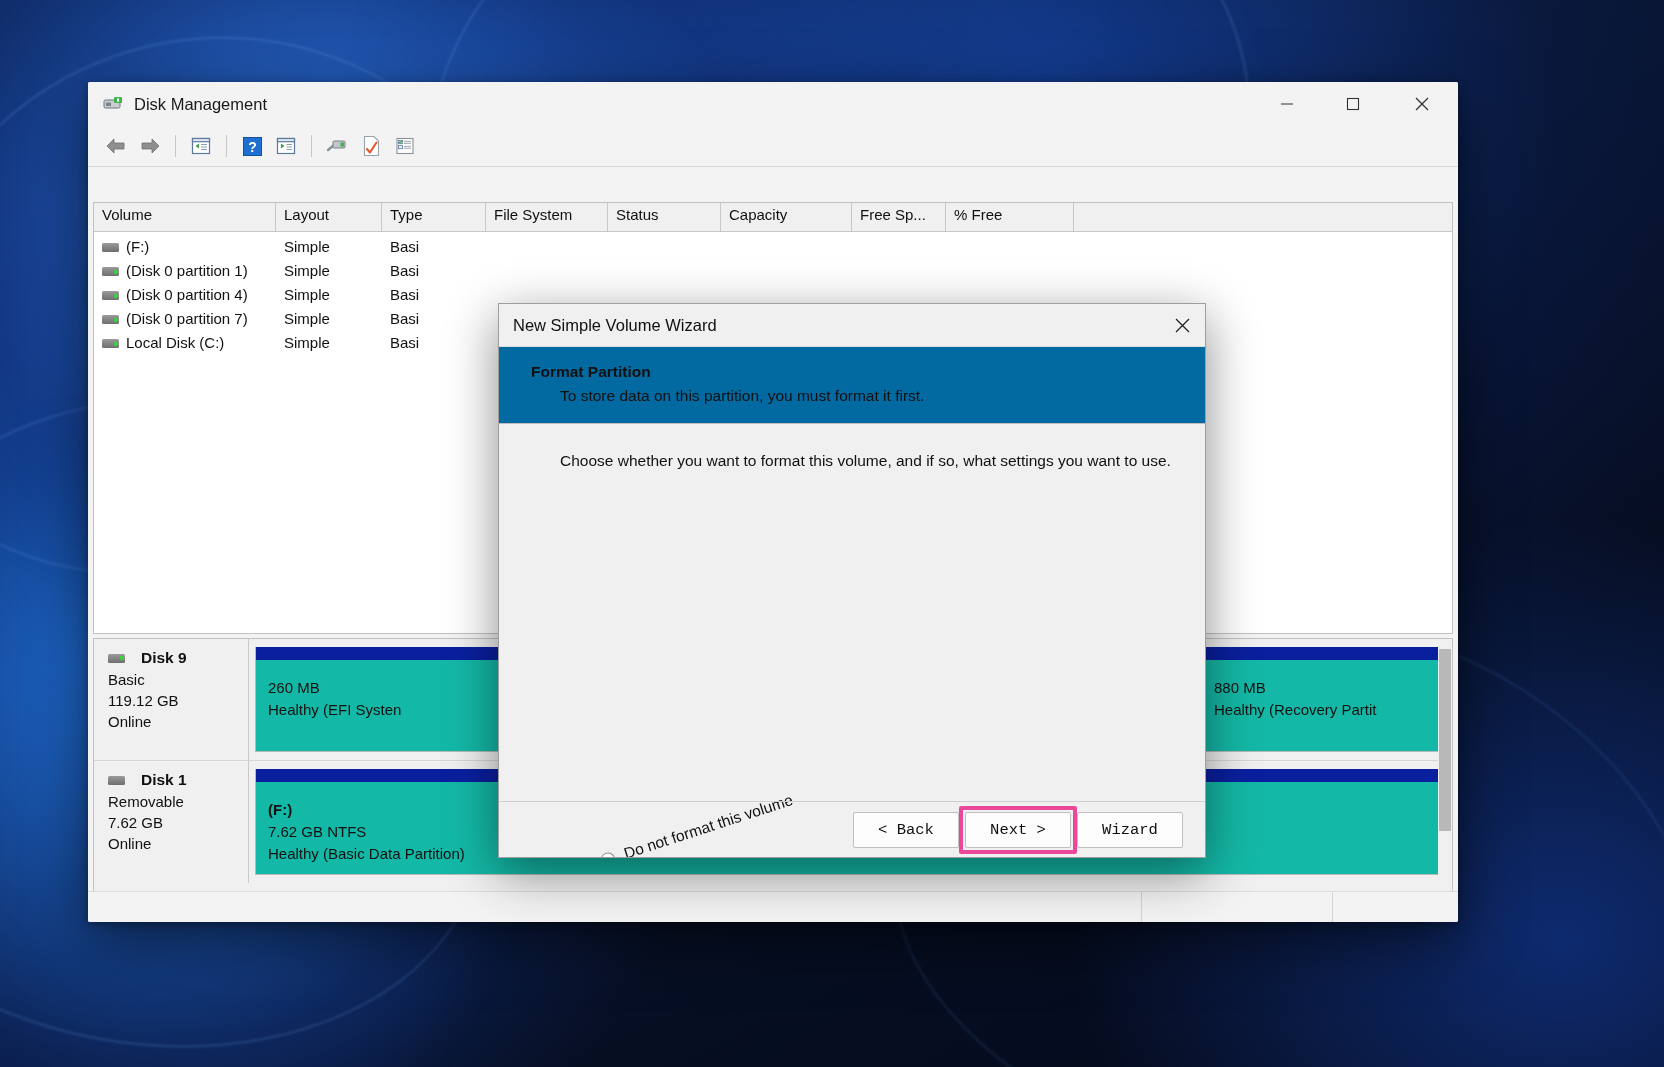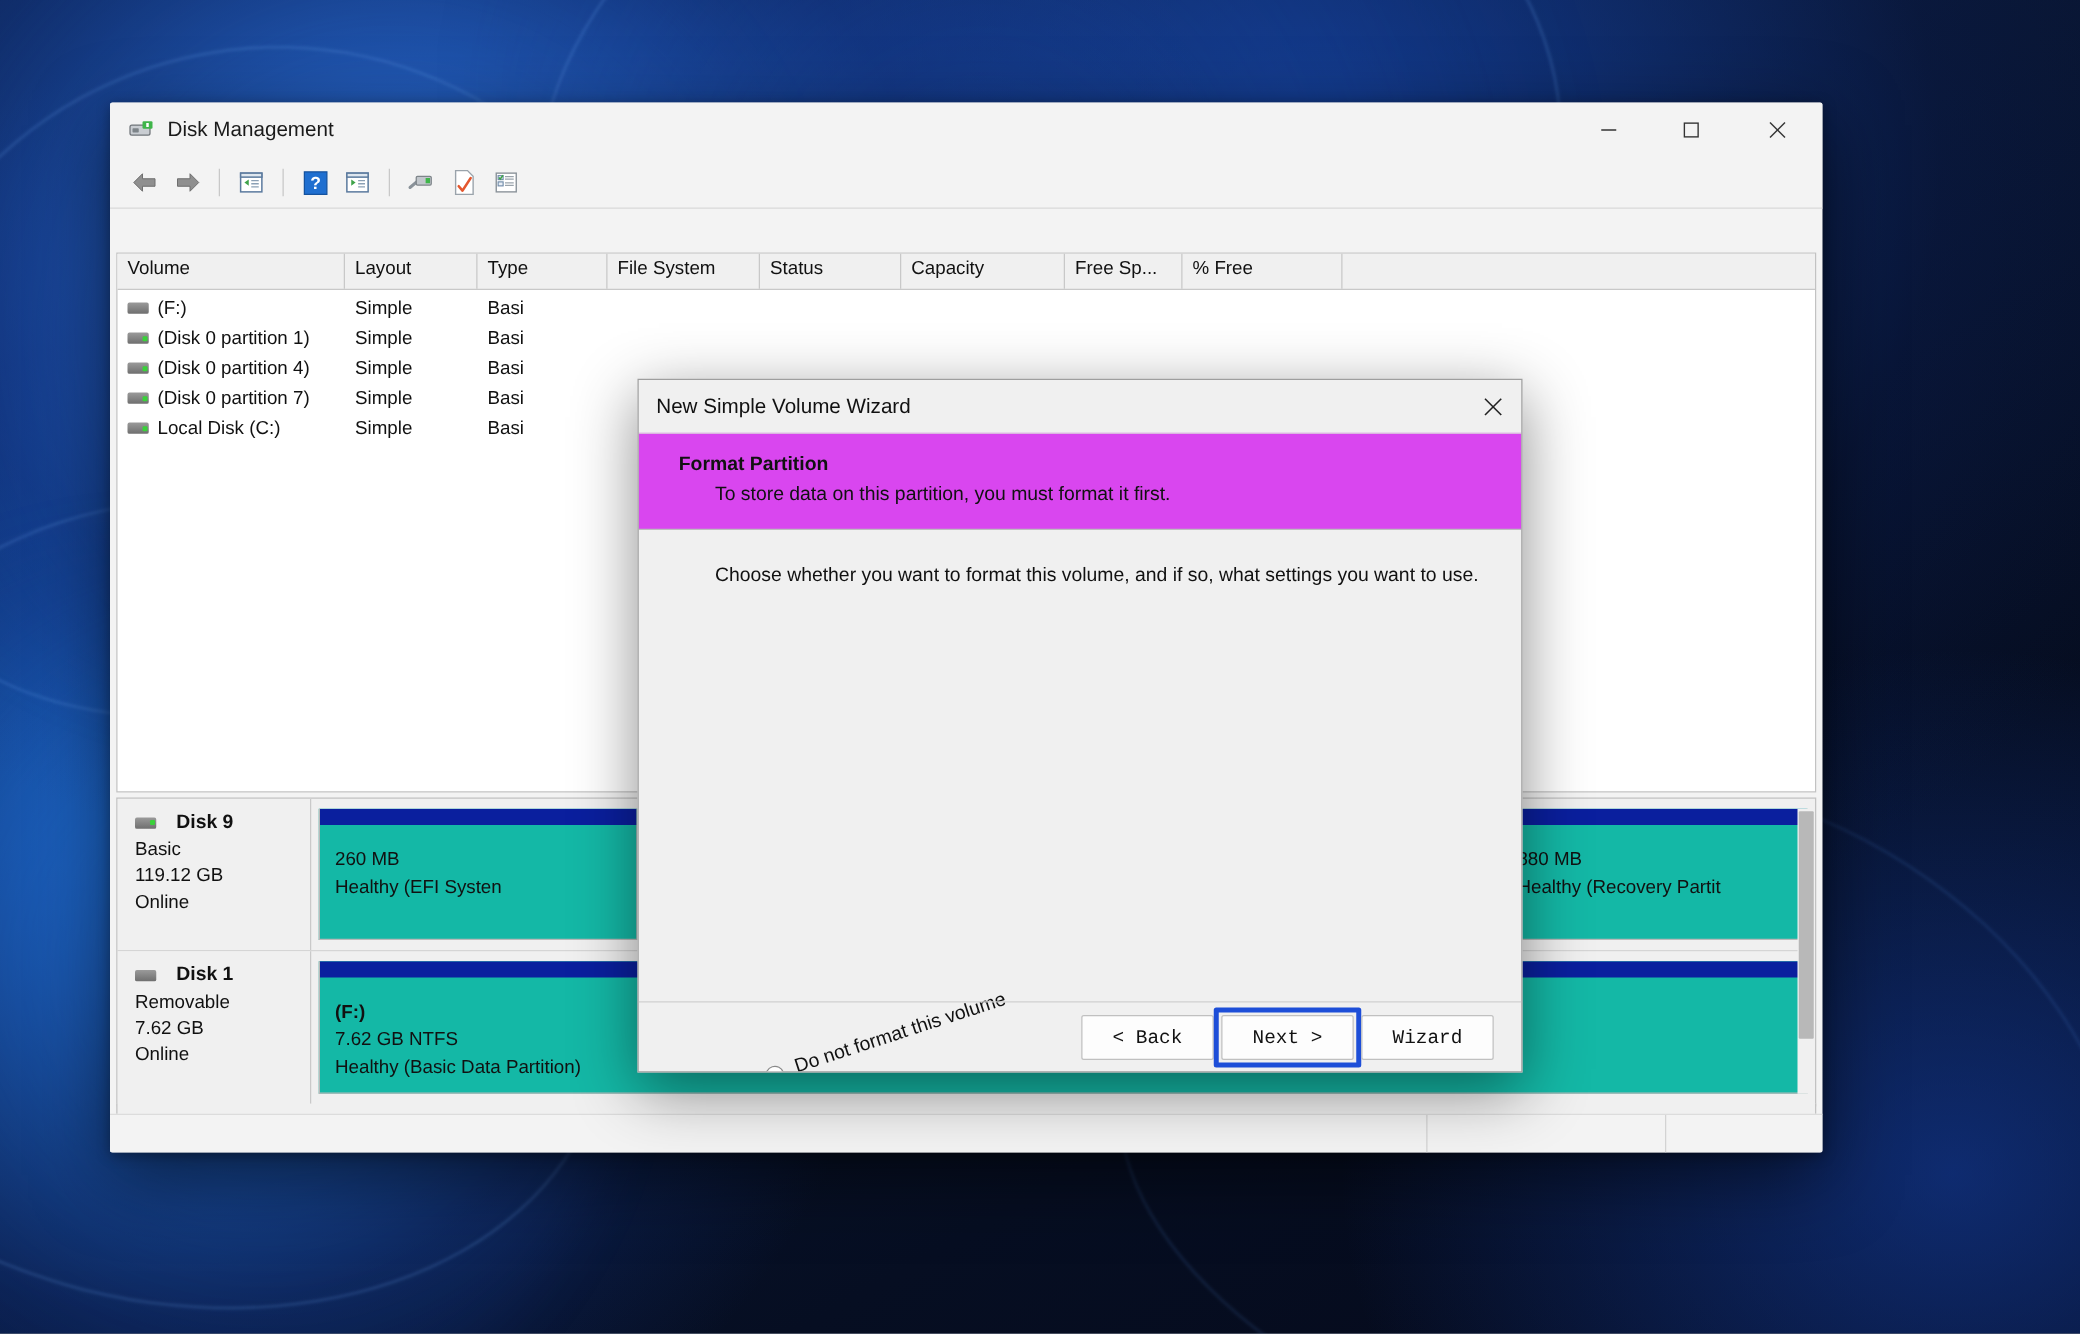--- a/index.html
+++ b/index.html
@@ -205,36 +205,36 @@
 
   .vscroll {
     position: absolute; right: 6px; top: 565px; width: 14px; height: 228px;
     background: #f0f0f0;
   }
   .vthumb { position: absolute; left: 1px; top: 2px; width: 12px; height: 182px; background: #b8b8b8; border-radius: 1px; }
 
   
   #wizard {
     position: absolute;
-    left: 422px; top: 221px;
+    left: 410px; top: 221px;
     width: 706px; height: 553px;
     background: #f0f0f0;
     border: 1px solid #9e9e9e;
     box-shadow: 0 14px 48px rgba(0,0,0,.45);
     overflow: hidden;
   }
   .wz-title {
     height: 42px; background: #f0f0f0;
     display: flex; align-items: center; position: relative;
   }
   .wz-title-text { font-size: 16.5px; color: #111; margin-left: 14px; }
   .wz-close { position: absolute; right: 0; top: 0; width: 46px; height: 42px;
               display: flex; align-items: center; justify-content: center; }
   .wz-head {
-    background: #d946ef;
+    background: #0369a1;
     border-top: 1px solid #dcdcdc;
     border-bottom: 1px solid #bdbdbd;
     padding: 16px 0 18px 32px;
   }
   .wz-head-title { font-size: 15.5px; font-weight: bold; color: #111; }
   .wz-head-sub { font-size: 15.5px; color: #111; margin-top: 6px; margin-left: 29px; }
   .wz-body { padding: 28px 0 0 0; position: relative; height: 275px; }
   .wz-intro { font-size: 15.5px; color: #111; margin: 0 0 0 61px; }
   .row-radio { display: flex; align-items: center; gap: 10px; margin-left: 86px; }
   .row-radio.r1 { margin-top: 33px; }
@@ -251,21 +251,21 @@
     display: flex; align-items: center; justify-content: flex-end;
     padding-right: 22px; box-sizing: border-box; font-family: Liberation Mono, monospace;
   }
   .wbtn {
     width: 104px; height: 34px;
     background: #fdfdfd; border: 1px solid #c0c0c0; border-radius: 2px;
     font-size: 15.5px; color: #111;
     display: flex; align-items: center; justify-content: center;
   }
   .hl-wrap {
-    border: 4px solid #1d4ed8; padding: 2px; border-radius: 2px;
+    border: 4px solid #ec4899; padding: 2px; border-radius: 2px;
     display: flex; align-items: center; justify-content: flex-end;
   }
 </style>
 </head>
 <body>
 
 <div id="root">
   <div class="wall">
     <div class="swirl s1"></div>
     <div class="swirl s2"></div>

